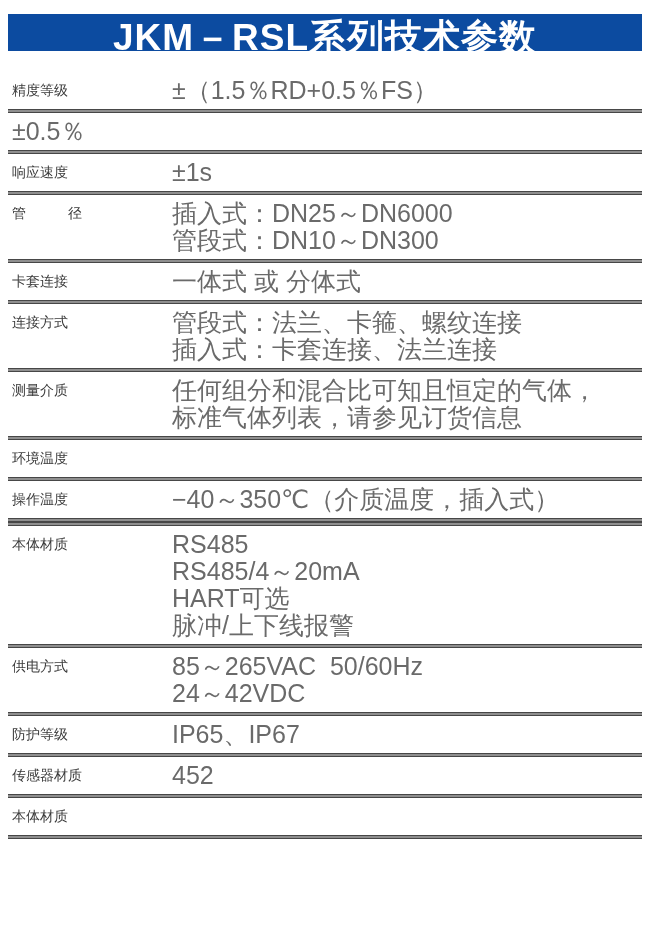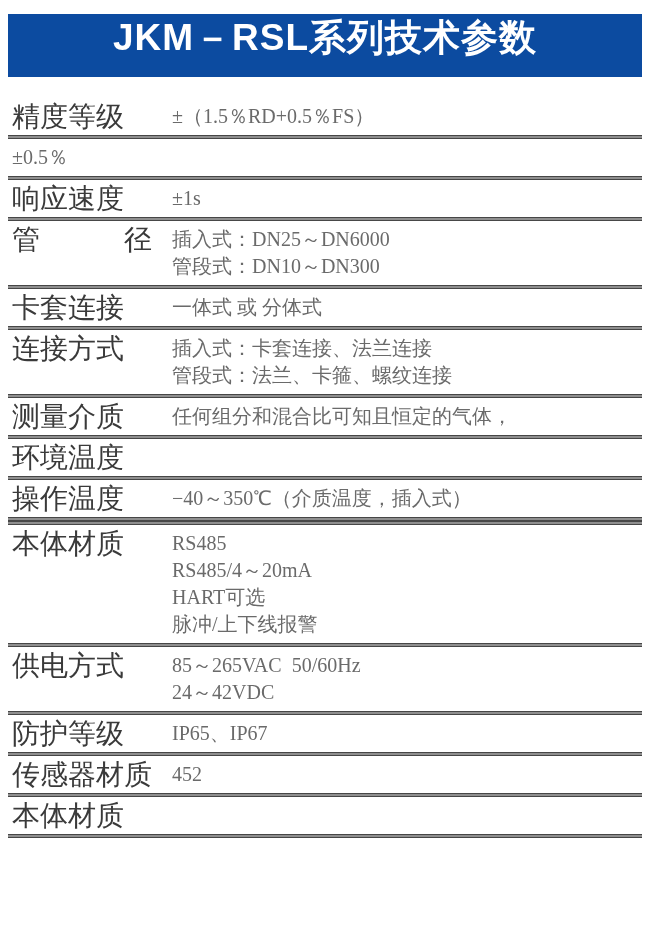--- a/index.html
+++ b/index.html
@@ -18,54 +18,53 @@
     width: 650px;
   }
   .page {
     width: 650px;
     height: 928px;
     background: var(--page-bg);
     padding: 14px 8px 0 8px;
     overflow: hidden;
   }
   .banner {
-    height: 63px;
+    height: 37px;
     background: var(--banner-bg);
     color: var(--banner-text);
     font-size: 37px;
     font-weight: bold;
     line-height: 48px;
     text-align: center;
     letter-spacing: 1px;
   }
   .spec-table {
     margin-top: 21px;
   }
   .spec-row {
     display: flex;
     align-items: flex-start;
     padding: 5px 0 5px 4px;
   }
   .spec-label {
     width: 160px;
     flex: 0 0 160px;
-    font-size: 28px;
+    font-size: 14px;
     line-height: 27px;
     color: var(--label-text);
     white-space: pre;
   }
   .spec-value {
     flex: 1;
     color: var(--value-text);
   }
   .value-line {
-    font-size: 20px;
+    font-size: 25px;
     line-height: 27px;
     white-space: pre;
-    font-family: Liberation Serif, serif;
   }
   .row-divider {
     height: 4px;
     background: linear-gradient(
       to bottom,
       var(--divider-dark) 0%, var(--divider-dark) 27%,
       var(--divider-light) 27%, var(--divider-light) 73%,
       var(--divider-dark) 73%, var(--divider-dark) 100%
     );
   }
@@ -107,29 +106,30 @@
       <div class="spec-row">
         <div class="spec-label">卡套连接</div>
         <div class="spec-value">
           <div class="value-line">一体式 或 分体式</div>
         </div>
       </div>
       <div class="row-divider"></div>
       <div class="spec-row">
         <div class="spec-label">连接方式</div>
         <div class="spec-value">
+          <div class="value-line">管段式：法兰、卡箍、螺纹连接</div>
           <div class="value-line">插入式：卡套连接、法兰连接</div>
-          <div class="value-line">管段式：法兰、卡箍、螺纹连接</div>
         </div>
       </div>
       <div class="row-divider"></div>
       <div class="spec-row">
         <div class="spec-label">测量介质</div>
         <div class="spec-value">
           <div class="value-line">任何组分和混合比可知且恒定的气体，</div>
+          <div class="value-line">标准气体列表，请参见订货信息</div>
         </div>
       </div>
       <div class="row-divider"></div>
       <div class="spec-row">
         <div class="spec-label">环境温度</div>
       </div>
       <div class="row-divider"></div>
       <div class="spec-row">
         <div class="spec-label">操作温度</div>
         <div class="spec-value">

